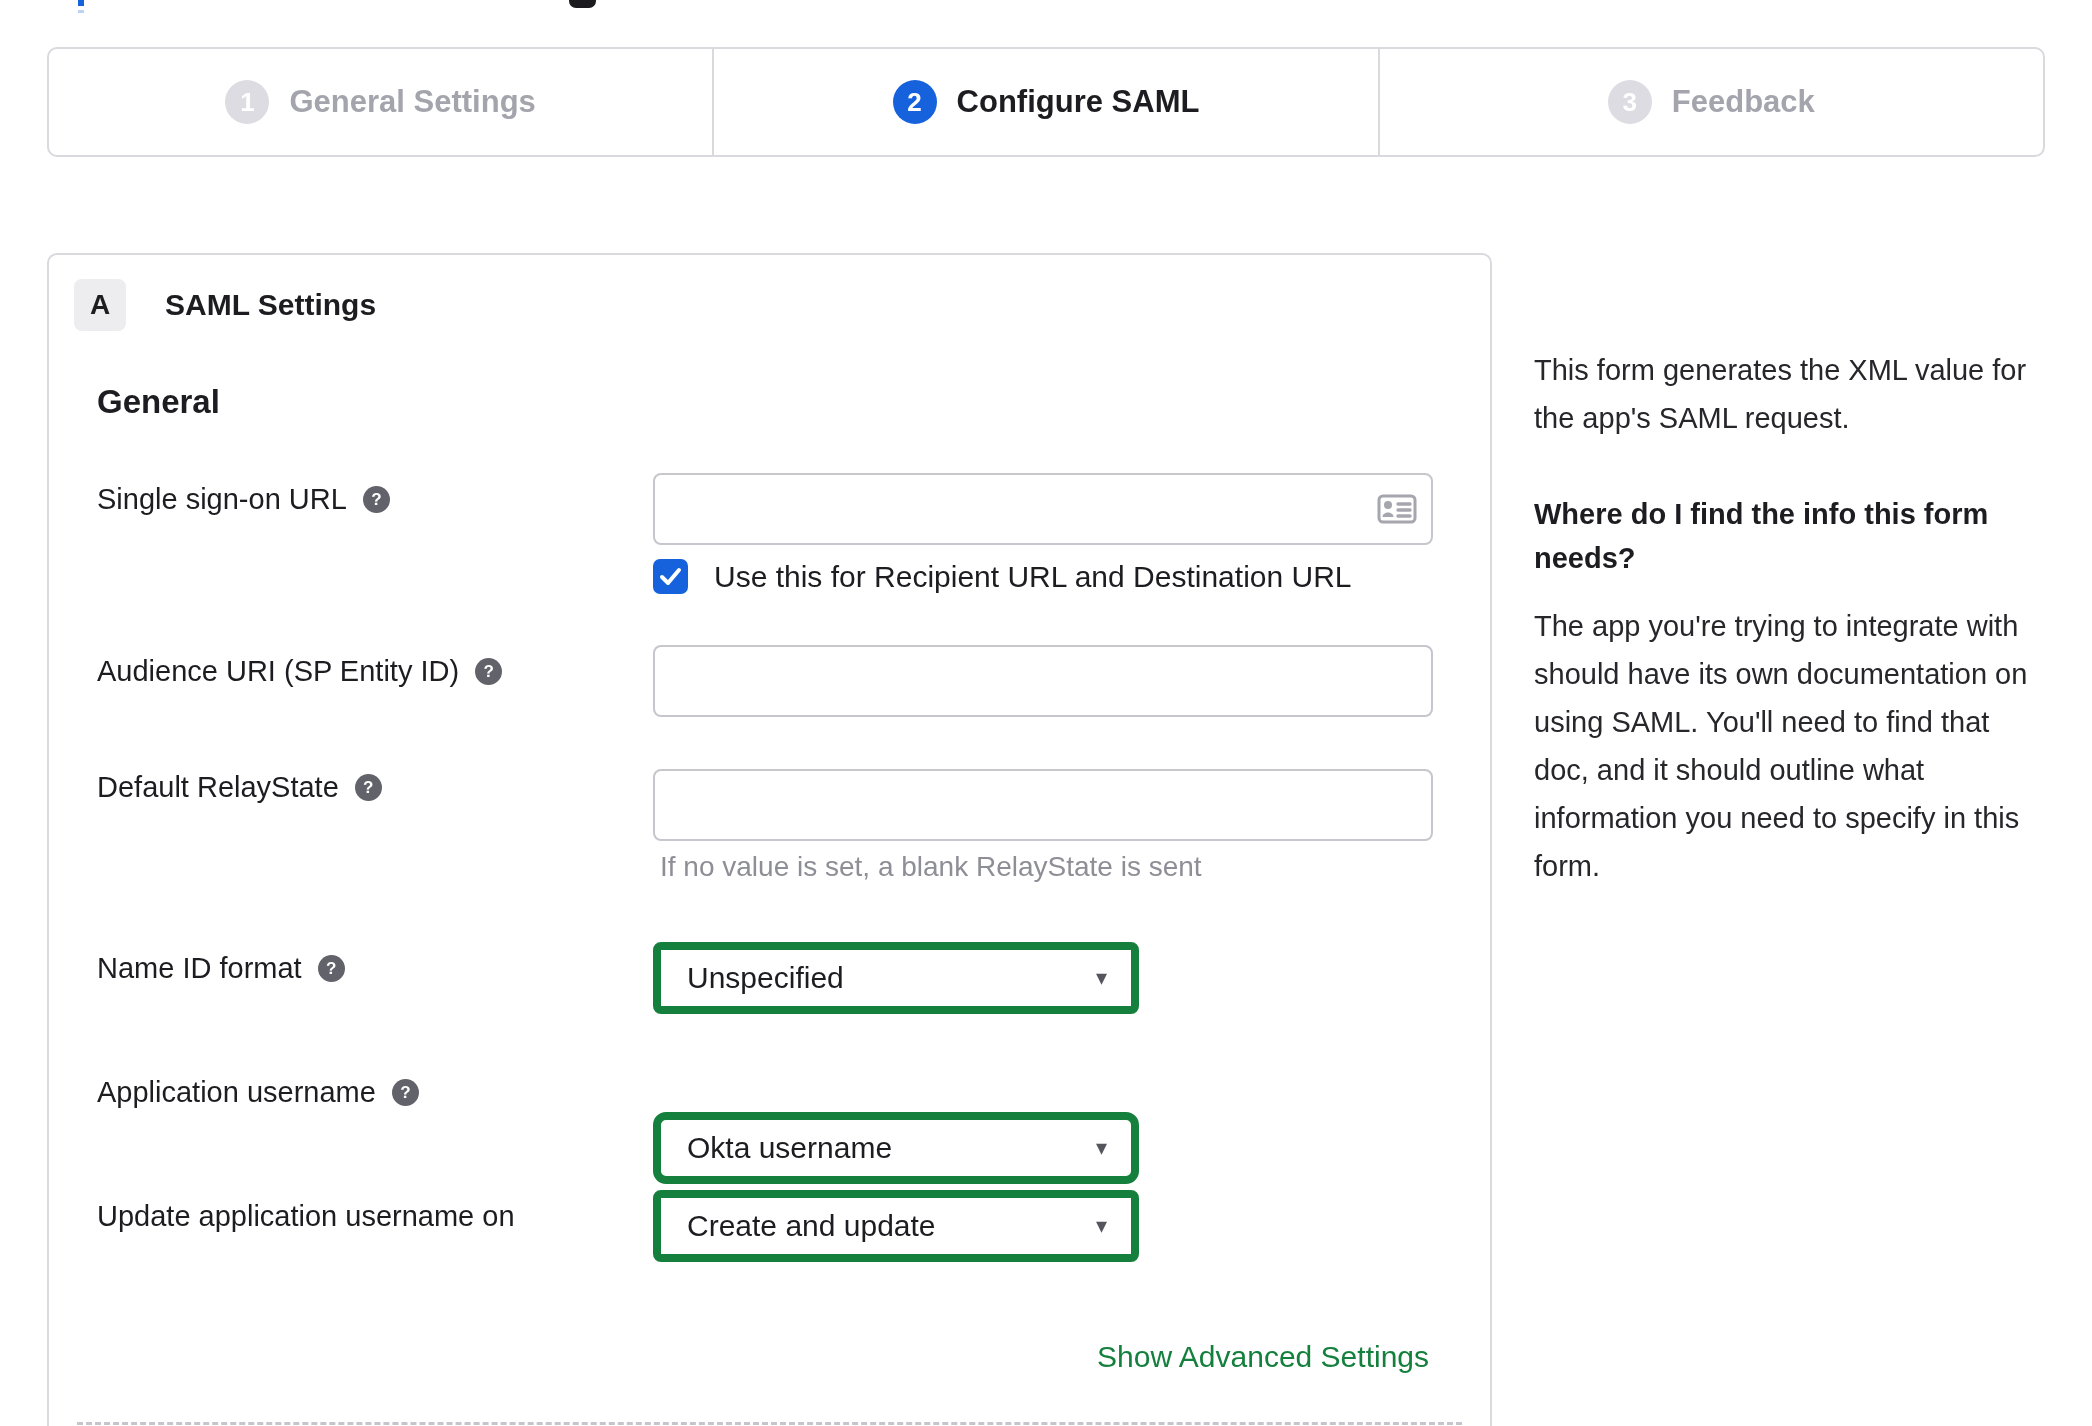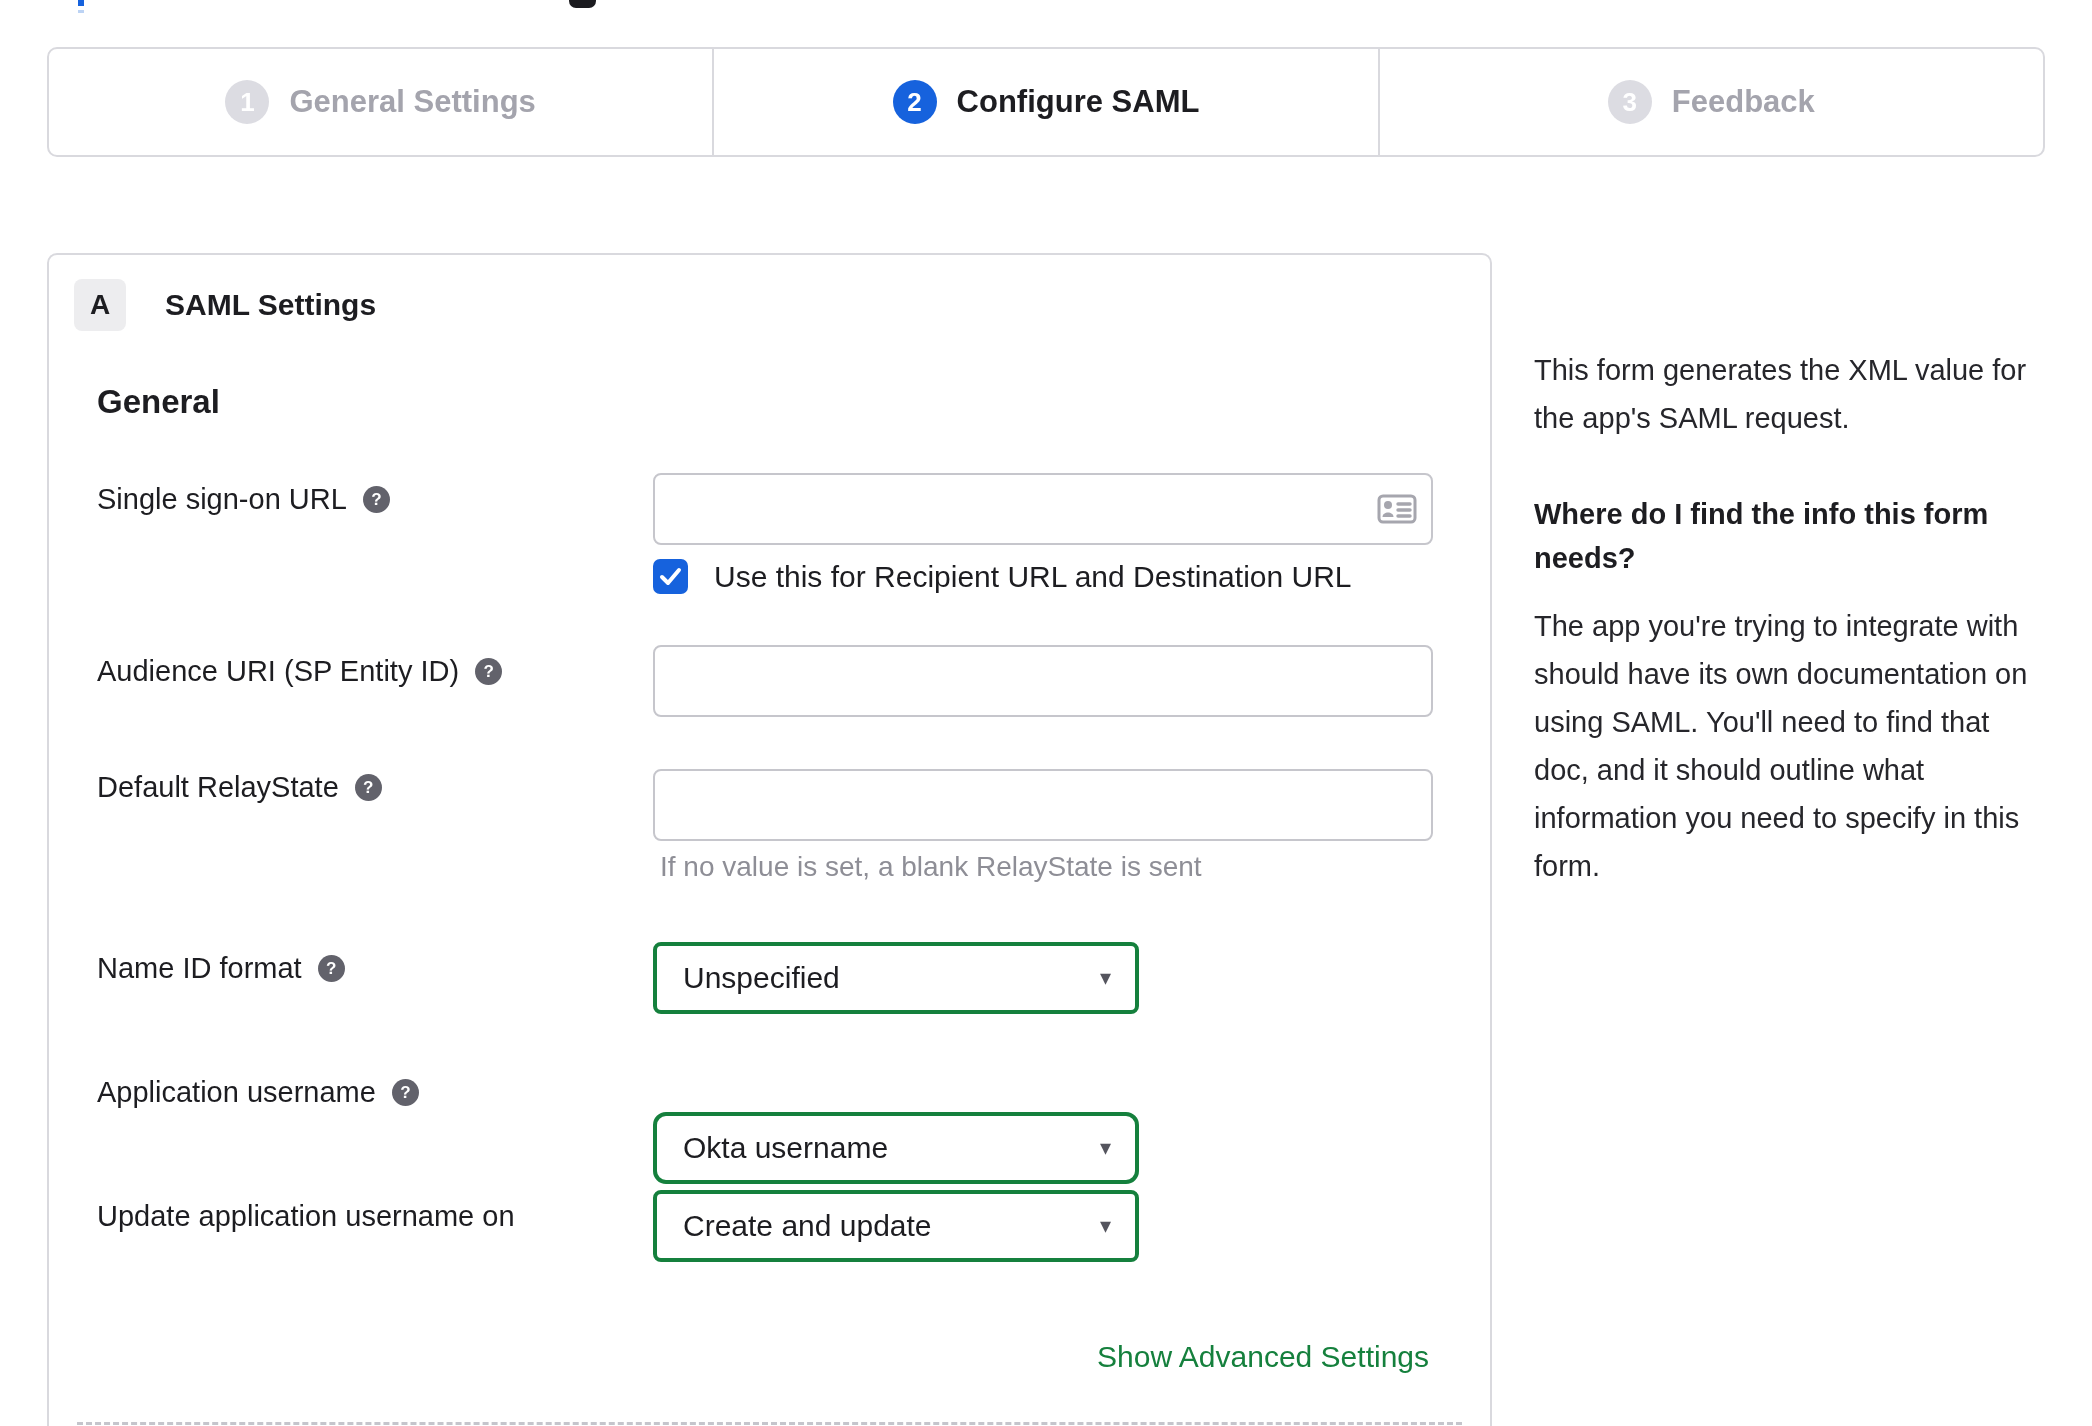--- a/index.html
+++ b/index.html
@@ -42,21 +42,21 @@
   .text-input { position:absolute; left:604px; width:780px; height:72px; border:2px solid #c6c6cc;
                 border-radius:8px; font-size:29px; color:#1d1d21; padding:0 24px; background:#fff; outline:none; }
   .input-icon { position:absolute; left:1328px; width:40px; height:30px; }
 
   .checkbox { position:absolute; left:604px; top:304px; width:35px; height:35px; background:#1662dd;
               border-radius:7px; display:flex; align-items:center; justify-content:center; }
   .checkbox-label { position:absolute; left:665px; top:305px; font-size:30px; }
 
   .hint { position:absolute; left:604px; top:596px; font-size:28px; color:#8e8e96;margin-left:7px; }
 
-  .select-box { position:absolute; left:604px; width:486px; height:72px; border:4px solid #15803d;
+  .select-box { position:absolute; left:604px; width:486px; height:72px; border:8px solid #15803d;
                 border-radius:8px; background:#fff; display:flex; align-items:center;
                 justify-content:space-between; padding:0 24px 0 26px; font-size:30px; color:#1d1d21; }
   .caret { font-size:22px; color:#55555e; line-height:1; }
 
   .advanced-link { position:absolute; top:1085px; right:61px; font-size:30px; color:#15803d;
                    text-decoration:none; cursor:pointer; }
 
   .panel-divider { position:absolute; left:28px; right:28px; top:1167px; border-top:3px dashed #c5c5cc; }
 
   

